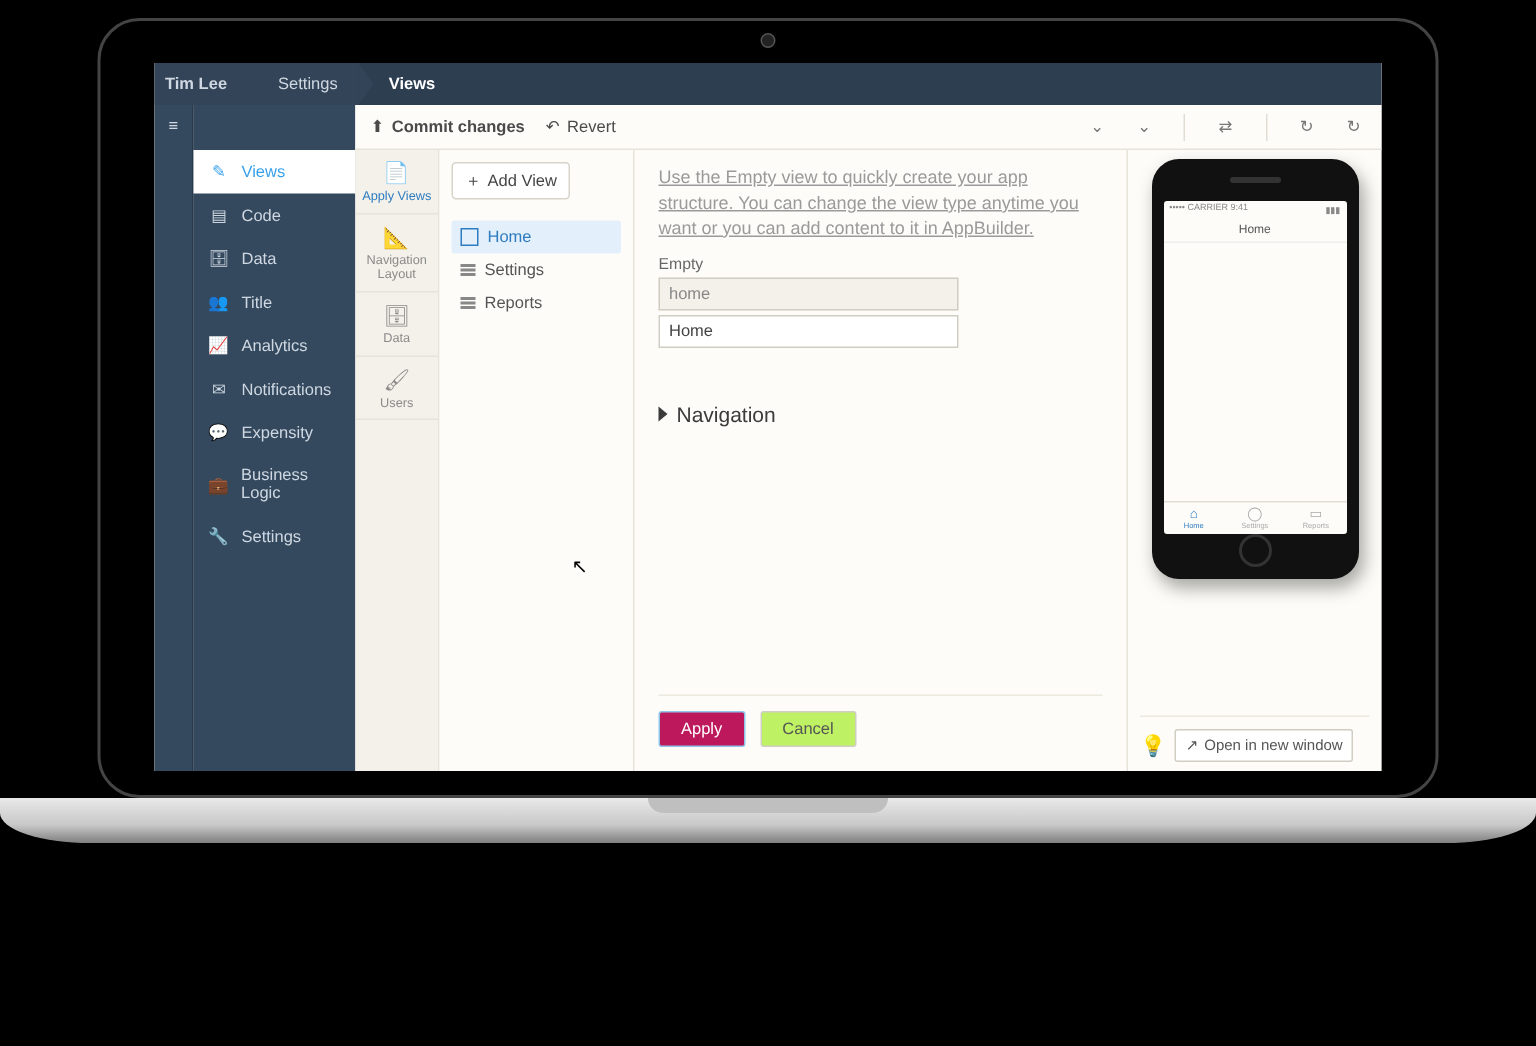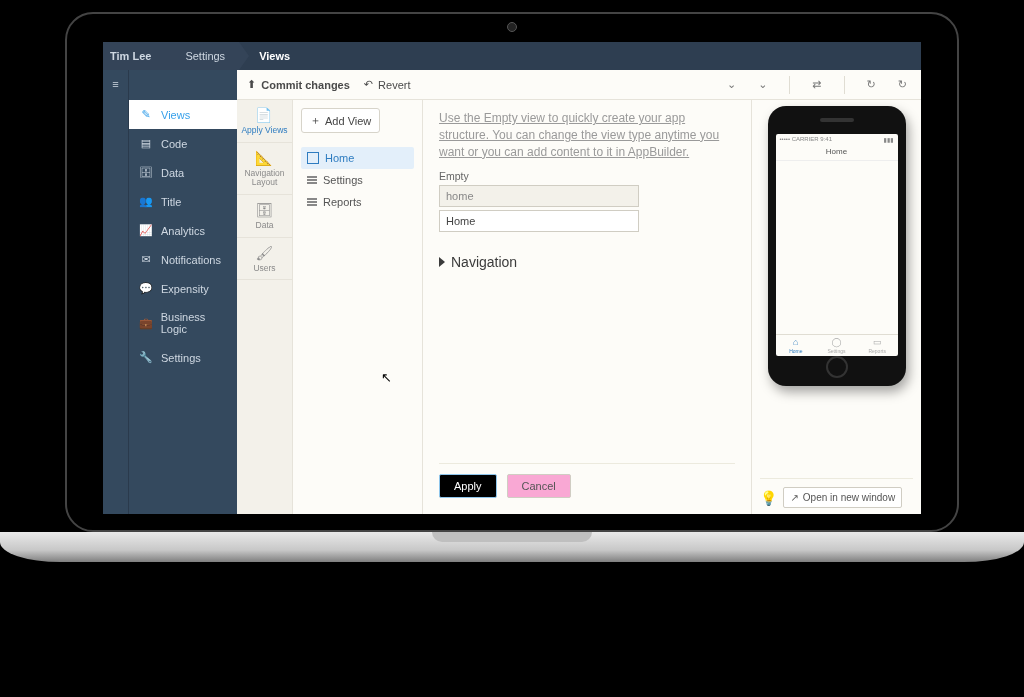--- a/index.html
+++ b/index.html
@@ -66,27 +66,27 @@
 .vitem .lines span{display:block;width:10px;height:1.5px;background:#888;}
 
 
 .formcol { flex:1; padding:10px 16px; display:flex; flex-direction:column; color:#666; min-width:0;}
 .helptext { color:#9a9a9a; font-size:12px; line-height:1.4;text-decoration:underline; }
 .link { color:#2e7cc0; cursor:pointer; display:inline-block; margin-top:4px; font-size:10.5px;}
 .lbl { margin-top:10px; font-size:10.5px; color:#666;}
 .inp { width:200px; border:1px solid #d0cdc3; background:#f3f1ea; padding:4px 6px; font-size:11px; margin-top:3px; color:#888;}
 .inp.white{background:#fff; color:#444;}
 .note{ font-size:9.5px; color:#9a9a9a; margin-top:4px;}
-.section-h { margin-top:22px; color:#3b3b3b; font-size:14px; display:flex; align-items:center; gap:6px;}
+.section-h { margin-top:36px; color:#3b3b3b; font-size:14px; display:flex; align-items:center; gap:6px;}
 .caret-r{ display:inline-block; width:0;height:0;border-top:5px solid transparent;border-bottom:5px solid transparent;border-left:6px solid #3b3b3b;}
 .cursor-arrow{ position:absolute; font-size:13px; color:#000; pointer-events:none;}
 
 .form-footer{ margin-top:auto; padding:10px 0 6px; border-top:1px solid #eceade; display:flex; gap:10px;}
-.btn { border:1px solid #d0cdc3; background:#f9a8d4; padding:5px 14px; border-radius:2px; cursor:pointer; font-size:11px; color:#555;}
-.btn.primary{ background:#000000; border-color:#8fc6ec; color:#fff;}
+.btn { border:1px solid #d0cdc3; background:#bef264; padding:5px 14px; border-radius:2px; cursor:pointer; font-size:11px; color:#555;}
+.btn.primary{ background:#be185d; border-color:#8fc6ec; color:#fff;}
 
 
 .previewcol { width:170px; border-left:1px solid #e6e3da; padding:6px 8px; display:flex; flex-direction:column; align-items:center; }
 .phone { width:138px; height:280px; background:#111; border-radius:18px; padding:28px 8px 30px; box-shadow:3px 6px 12px rgba(0,0,0,.35); position:relative;}
 .phone::before{content:"";position:absolute;left:50%;top:12px;transform:translateX(-50%);width:34px;height:4px;background:#333;border-radius:3px;}
 .phone::after{content:"";position:absolute;left:50%;bottom:8px;transform:translateX(-50%);width:18px;height:18px;border:2px solid #333;border-radius:50%;}
 .phone-screen{ background:#fdfcf8; width:100%; height:100%; border-radius:2px; display:flex; flex-direction:column; }
 .phone-status{ font-size:6px; color:#888; padding:2px 4px; display:flex; justify-content:space-between;}
 .phone-title{ text-align:center; font-size:8px; color:#555; padding:2px 0 4px; border-bottom:1px solid #eee;}
 .phone-body{flex:1;}

